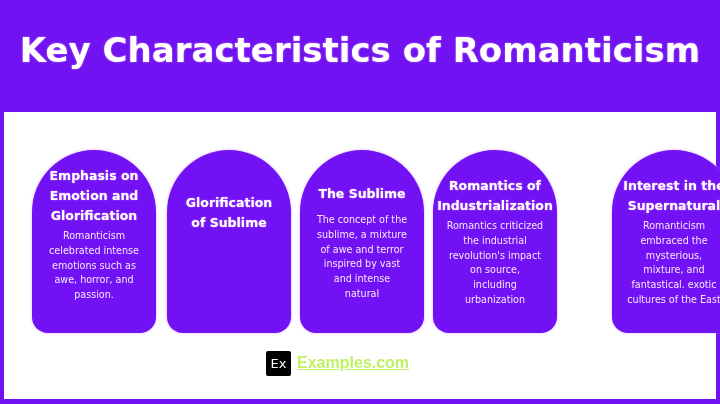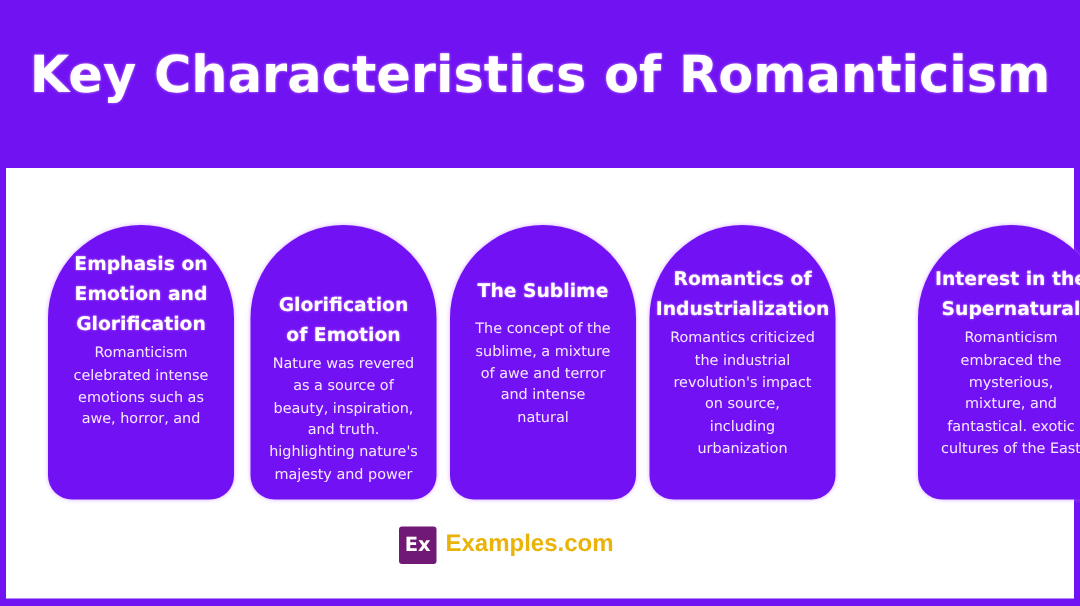--- a/index.html
+++ b/index.html
@@ -37,74 +37,69 @@
   .card-body {
     font-size: 9.6px; line-height: 14.8px; margin-top: 3px; padding: 0 2px;
     color: #f6e8ff;
   }
   .line { display: block; white-space: nowrap; }
   .brand {
     position: absolute; left: 266px; top: 350px; height: 26px;
     display: flex; align-items: center;
   }
   .brand-logo {
-    width: 25px; height: 25px; background: #701a75;
-    color: #ffffff; font-weight: bold; font-size: 13px;
+    width: 25px; height: 25px; background: #000000;
+    color: #ffffff; font-weight: normal; font-size: 13px;
     display: flex; align-items: center; justify-content: center;
     border-radius: 2px;
   }
   .brand-text {
-    margin-left: 6px; font-weight: bold; font-size: 16px; color: #eab308;
+    margin-left: 6px; font-weight: bold; font-size: 16px; color: #bef264;
     font-family: "Liberation Sans", sans-serif;
+    text-decoration: underline;
   }
 </style>
 </head>
 <body>
 
 <div class="title">Key Characteristics of Romanticism</div>
 
 <div class="panel">
 
   <div class="card" style="left:28px;">
     <div class="card-title" style="margin-top:16px;">
       <span class="line">Emphasis on</span>
       <span class="line">Emotion and</span>
       <span class="line">Glorification</span>
     </div>
     <div class="card-body">
       <span class="line">Romanticism</span>
       <span class="line">celebrated intense</span>
       <span class="line">emotions such as</span>
       <span class="line">awe, horror, and</span>
+      <span class="line">passion.</span>
     </div>
   </div>
 
   <div class="card" style="left:163px;">
     <div class="card-title" style="margin-top:43px;">
       <span class="line">Glorification</span>
-      <span class="line">of Emotion</span>
-    </div>
-    <div class="card-body">
-      <span class="line">Nature was revered</span>
-      <span class="line">as a source of</span>
-      <span class="line">beauty, inspiration,</span>
-      <span class="line">and truth.</span>
-      <span class="line">highlighting nature's</span>
-      <span class="line">majesty and power</span>
+      <span class="line">of Sublime</span>
     </div>
   </div>
 
   <div class="card" style="left:296px;">
     <div class="card-title" style="margin-top:34px;">
       <span class="line">The Sublime</span>
     </div>
     <div class="card-body" style="margin-top:9px;text-align:center;">
       <span class="line">The concept of the</span>
       <span class="line">sublime, a mixture</span>
       <span class="line">of awe and terror</span>
+      <span class="line">inspired by vast</span>
       <span class="line">and intense</span>
       <span class="line">natural</span>
     </div>
   </div>
 
   <div class="card" style="left:429px;">
     <div class="card-title" style="margin-top:26px;">
       <span class="line">Romantics of</span>
       <span class="line">Industrialization</span>
     </div>

